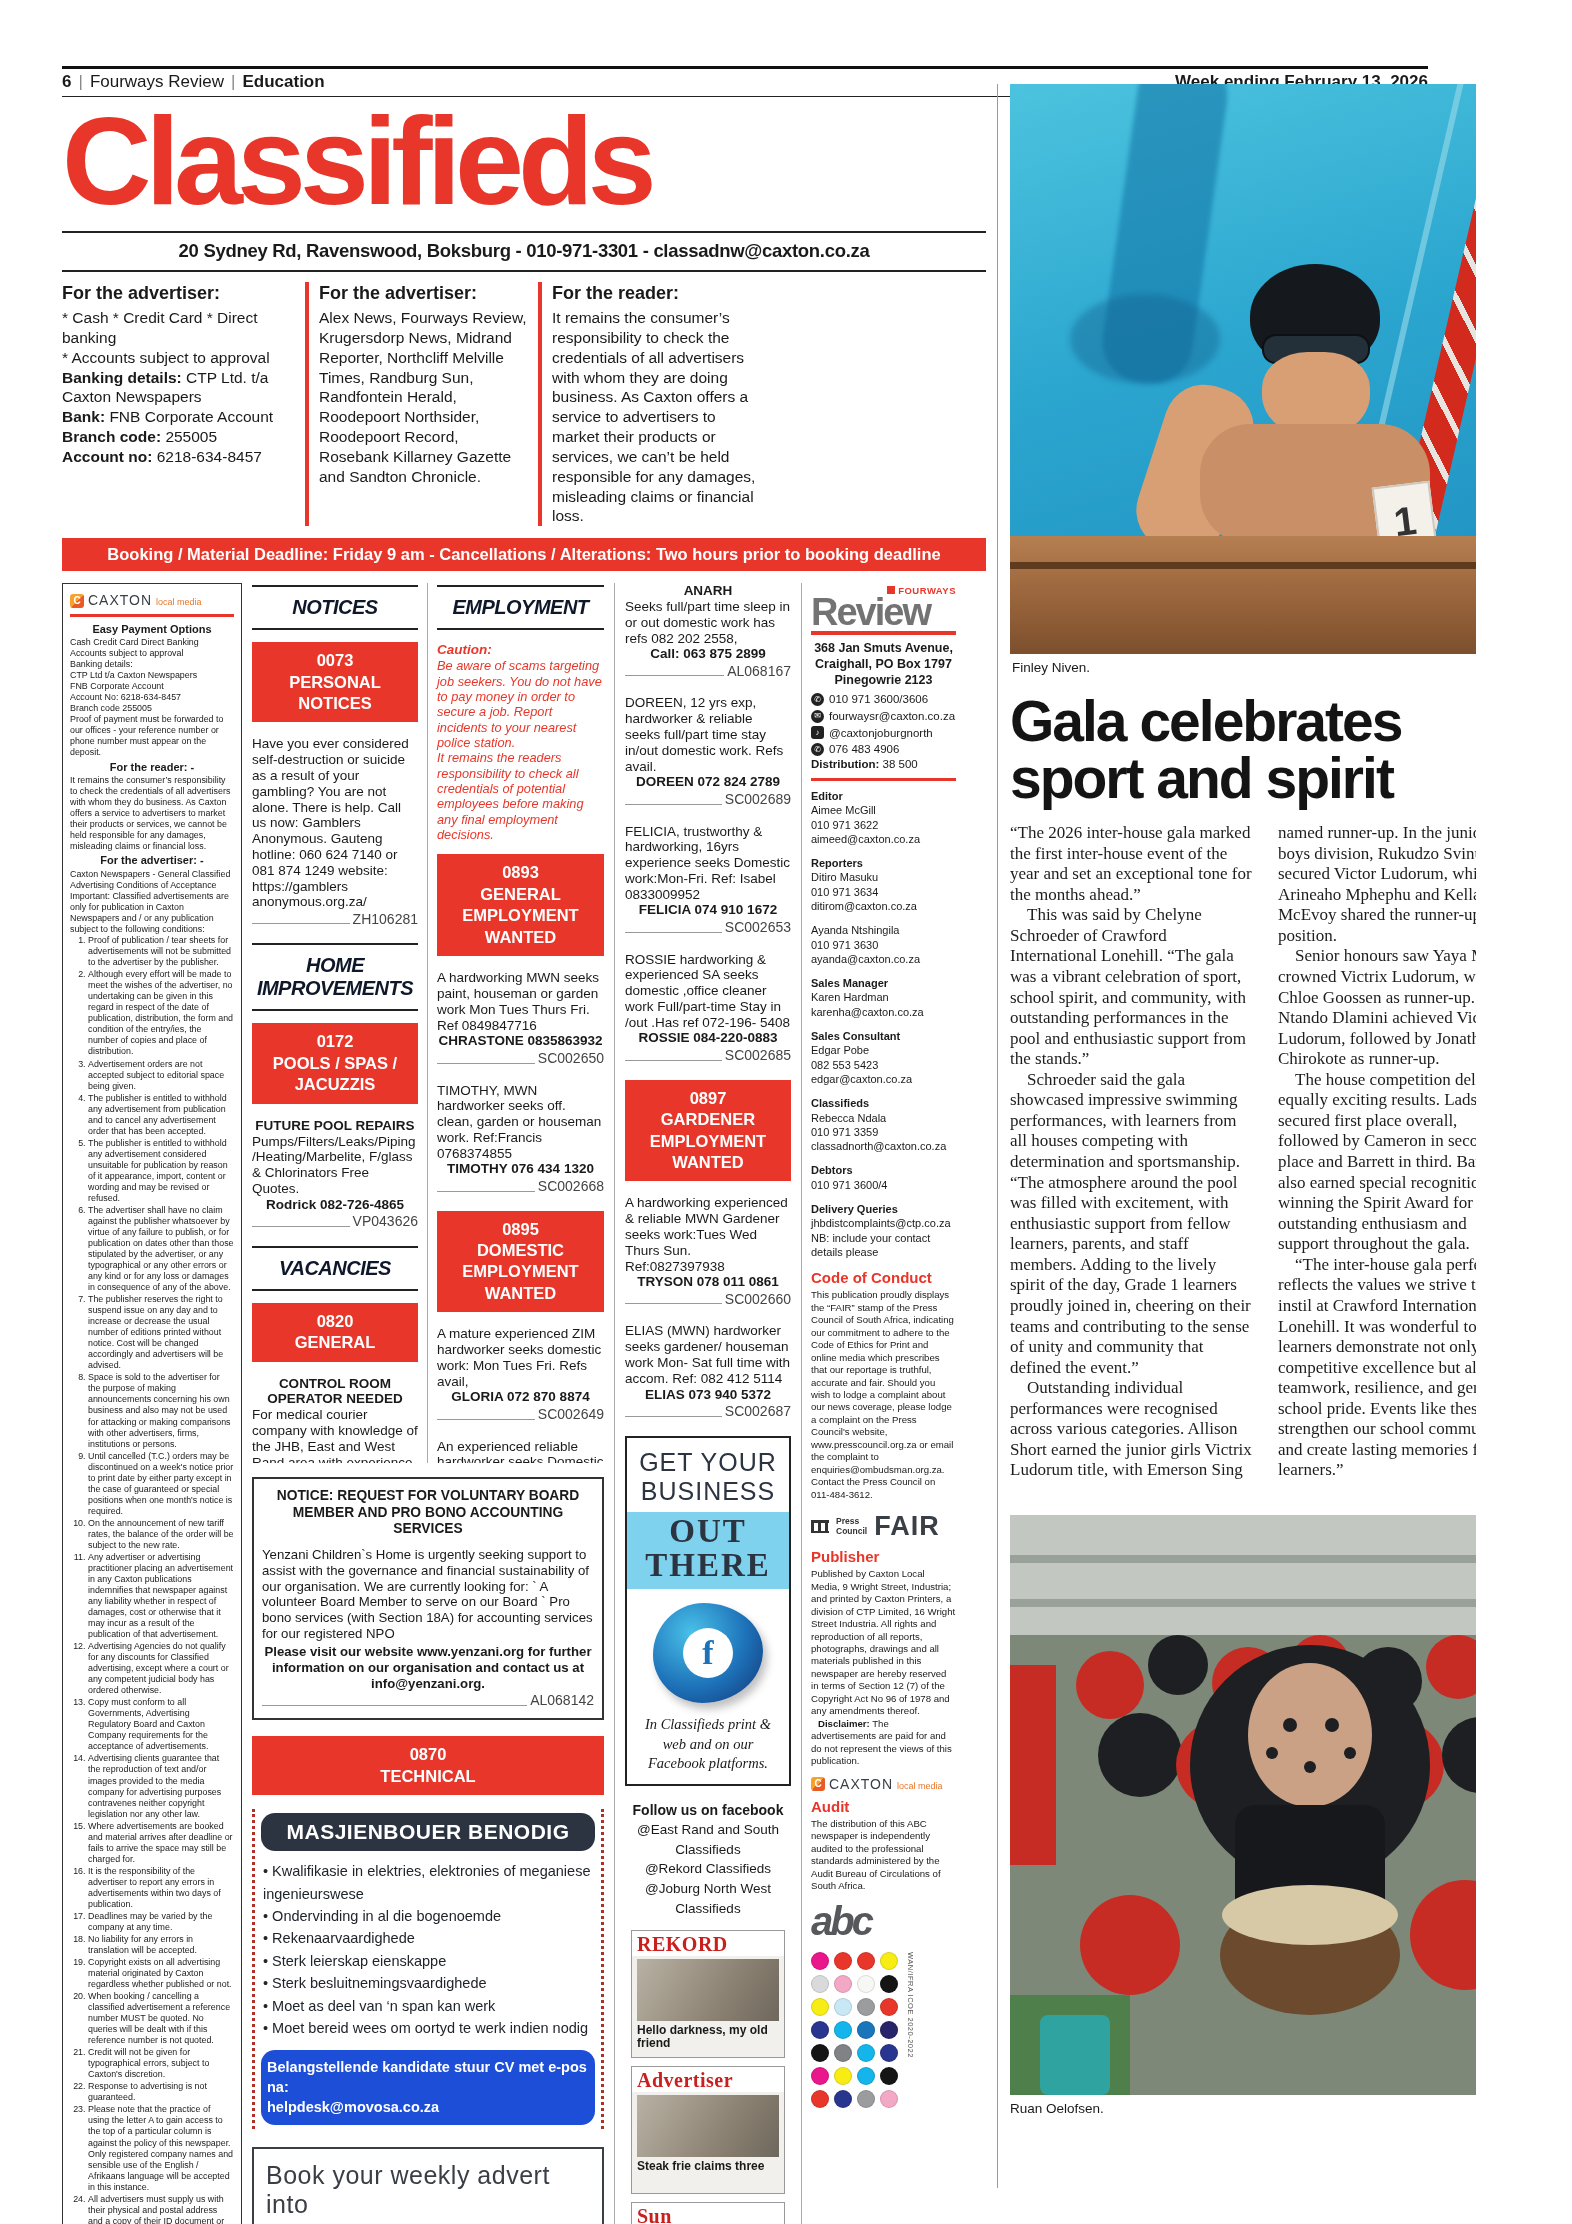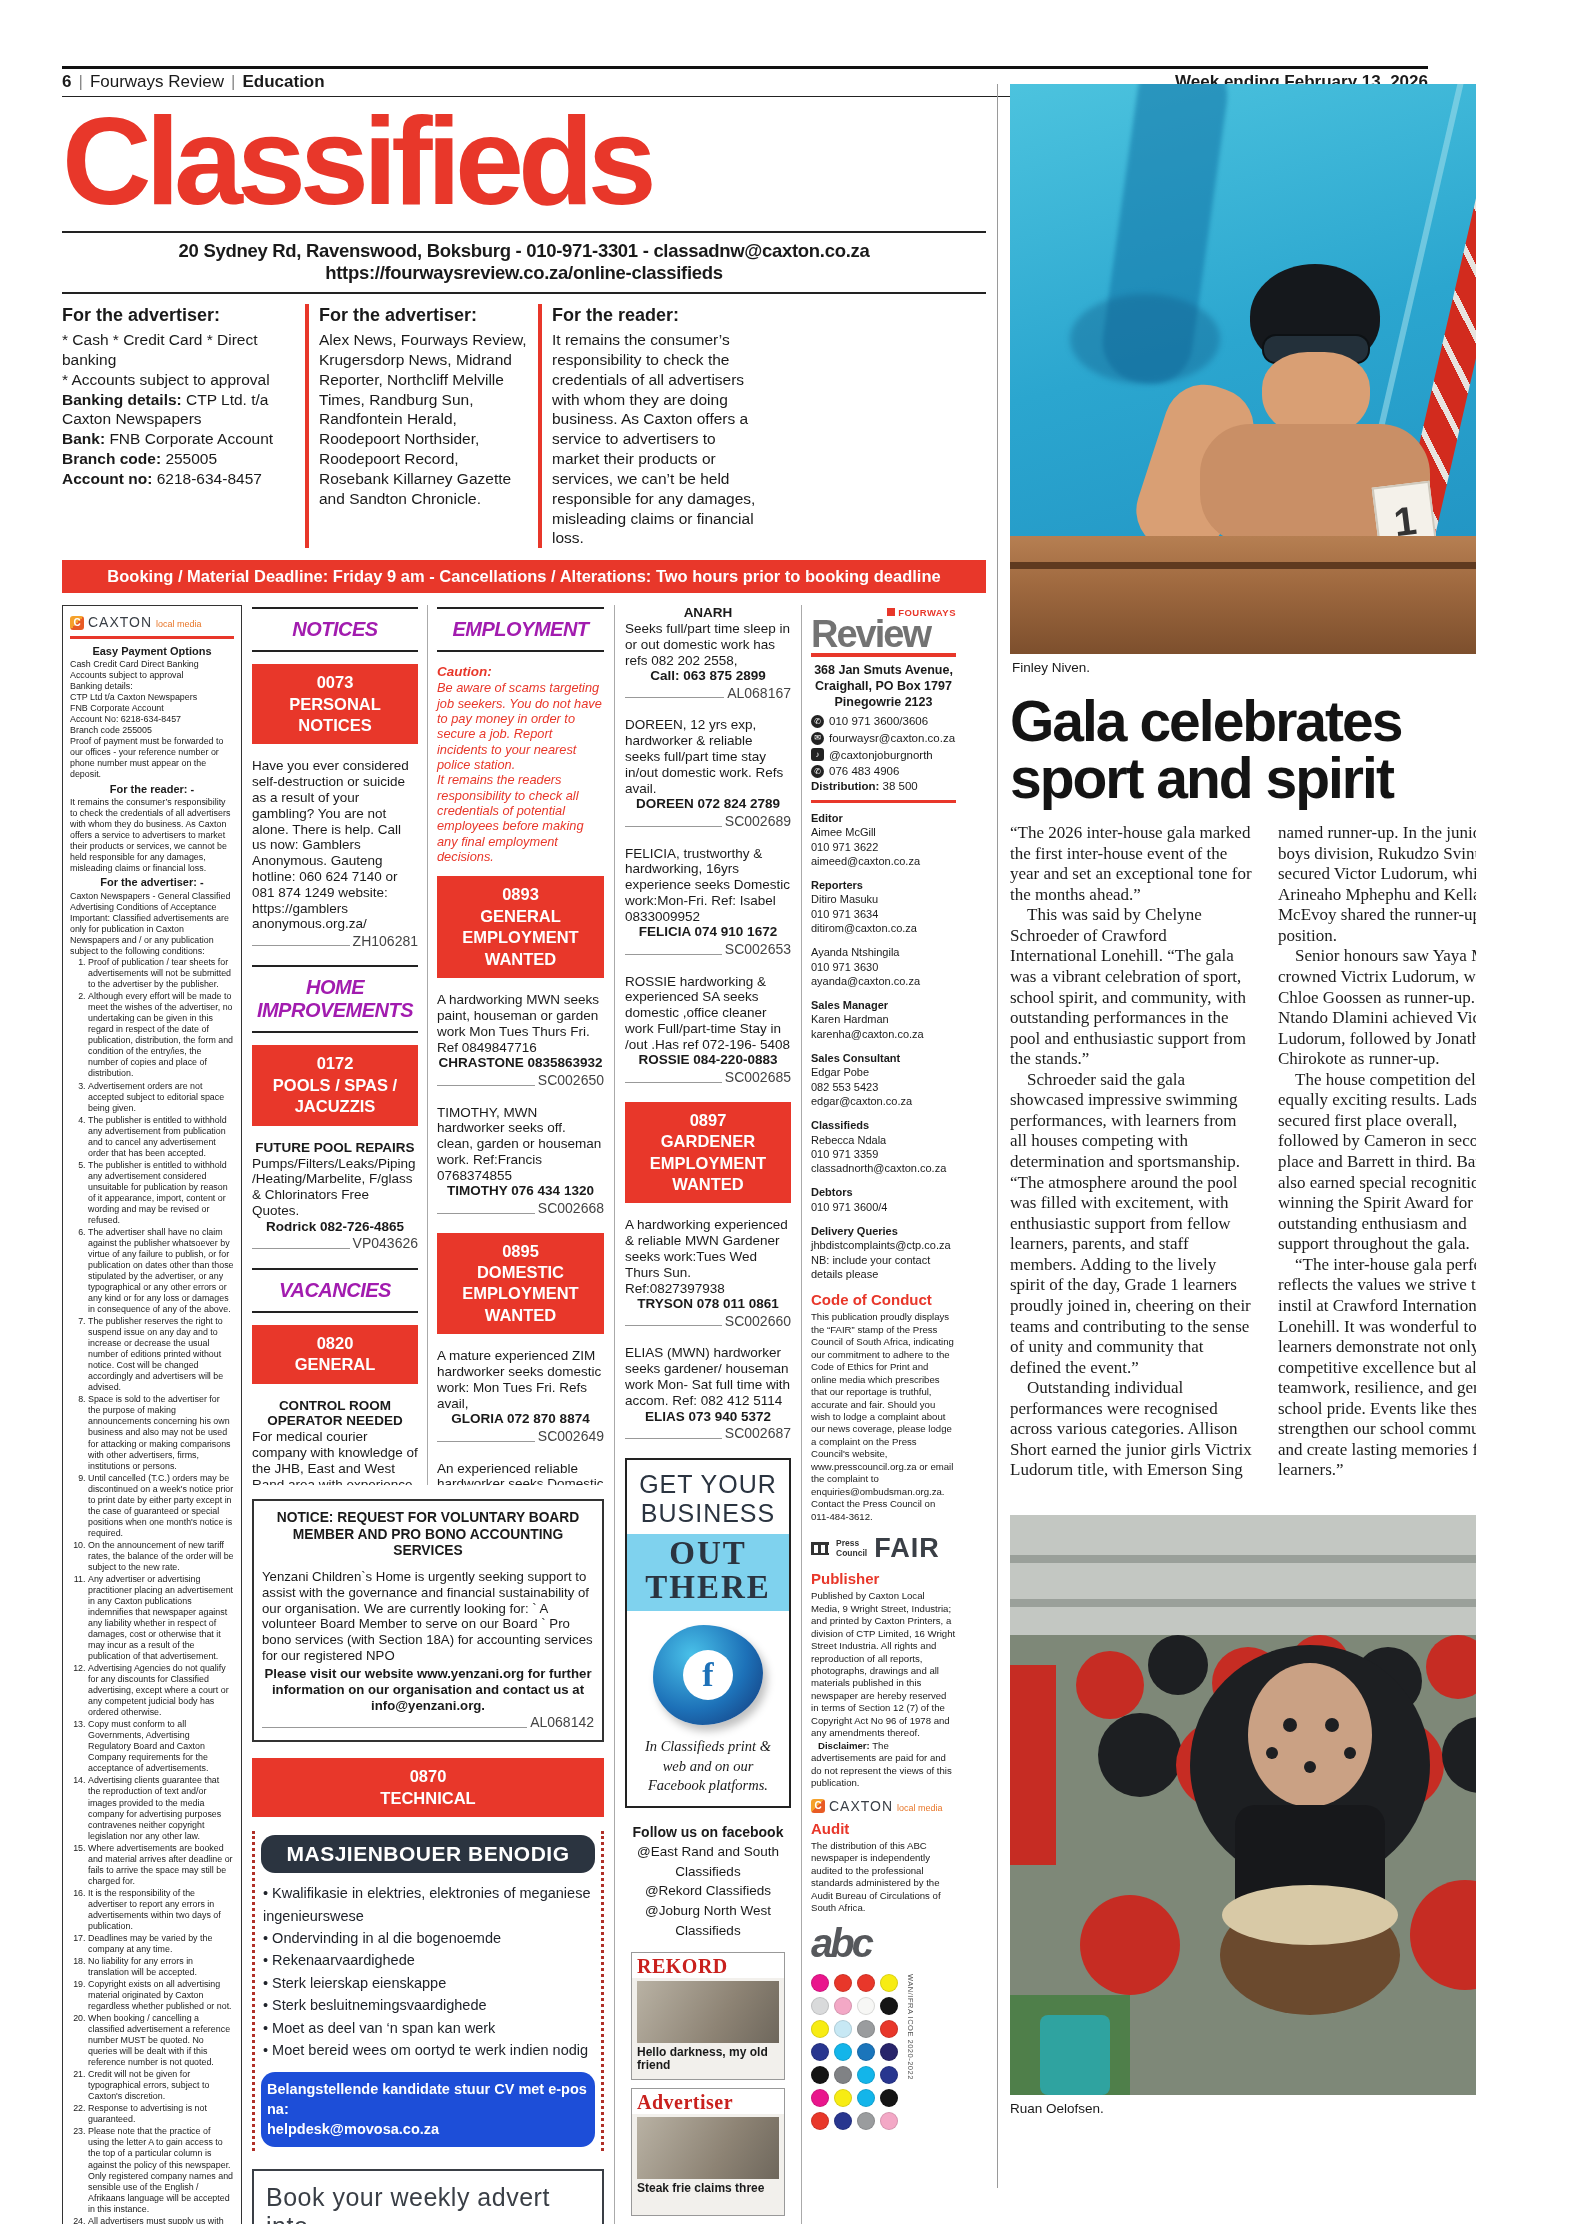--- a/index.html
+++ b/index.html
@@ -56,21 +56,21 @@
   .cx-small .cx-i { width:14px; height:14px; font-size:10px; }
   .cx-small .cx-n { font-size:14px; letter-spacing:1px; }
   .cx-small .cx-s { font-size:9px; }
   .terms-logo { border-bottom:3px solid #e8372a; padding-bottom:4px; margin-bottom:6px; }
 
   .t-head { text-align:center; font-weight:700; font-size:11px; margin:2px 0 1px; }
   .t-ol { margin-left:2px; padding-left:16px; }
   .t-ol li { margin-bottom:1px; }
 
   
-  .sec-head { border-top:2px solid #222; border-bottom:2px solid #222; text-align:center; color:#a21caf;
+  .sec-head { border-top:2px solid #222; border-bottom:2px solid #222; text-align:center; color:#0f172a;
               font-style:italic; font-weight:700; font-size:20px; padding:9px 0; margin:2px 0 12px; letter-spacing:-0.5px; }
 
   
   .cat { background:#e8372a; color:#fff; text-align:center; font-weight:700; font-size:16.5px; line-height:1.3;
          padding:8px 6px; margin:4px 0 14px; }
 
   
   .ad { font-size:13.5px; line-height:1.17; margin-bottom:16px; }
   .ad-h { text-align:center; font-weight:700; }
   .ad-contact { text-align:center; font-weight:700; white-space:pre-line; }
@@ -195,21 +195,20 @@
       <b>6</b><span class="sep">|</span><span>Fourways Review</span><span class="sep">|</span><b>Education</b>
     </div>
     <b class="ph-right">Week ending February 13, 2026</b>
   </div>
   <div class="ph-rule-bot"></div>
 
   <div class="left-region">
     <div class="cls-title">Classifieds</div>
     <div class="addr-block">
       <div class="addr1">20 Sydney Rd, Ravenswood, Boksburg - 010-971-3301 - classadnw@caxton.co.za</div>
-      <div class="addr2">https://fourwaysreview.co.za/online-classifieds</div>
     </div>
 
     <div class="info-boxes">
       <div class="ib ib1">
         <h3>For the advertiser:</h3>
         <div>
 
         <div class="ib-line"><b></b> <span>* Cash * Credit Card * Direct banking</span></div>
             <div class="ib-line"><b></b> <span>* Accounts subject to approval</span></div>
             <div class="ib-line"><b>Banking details:</b> <span>CTP Ltd. t/a Caxton Newspapers</span></div>

